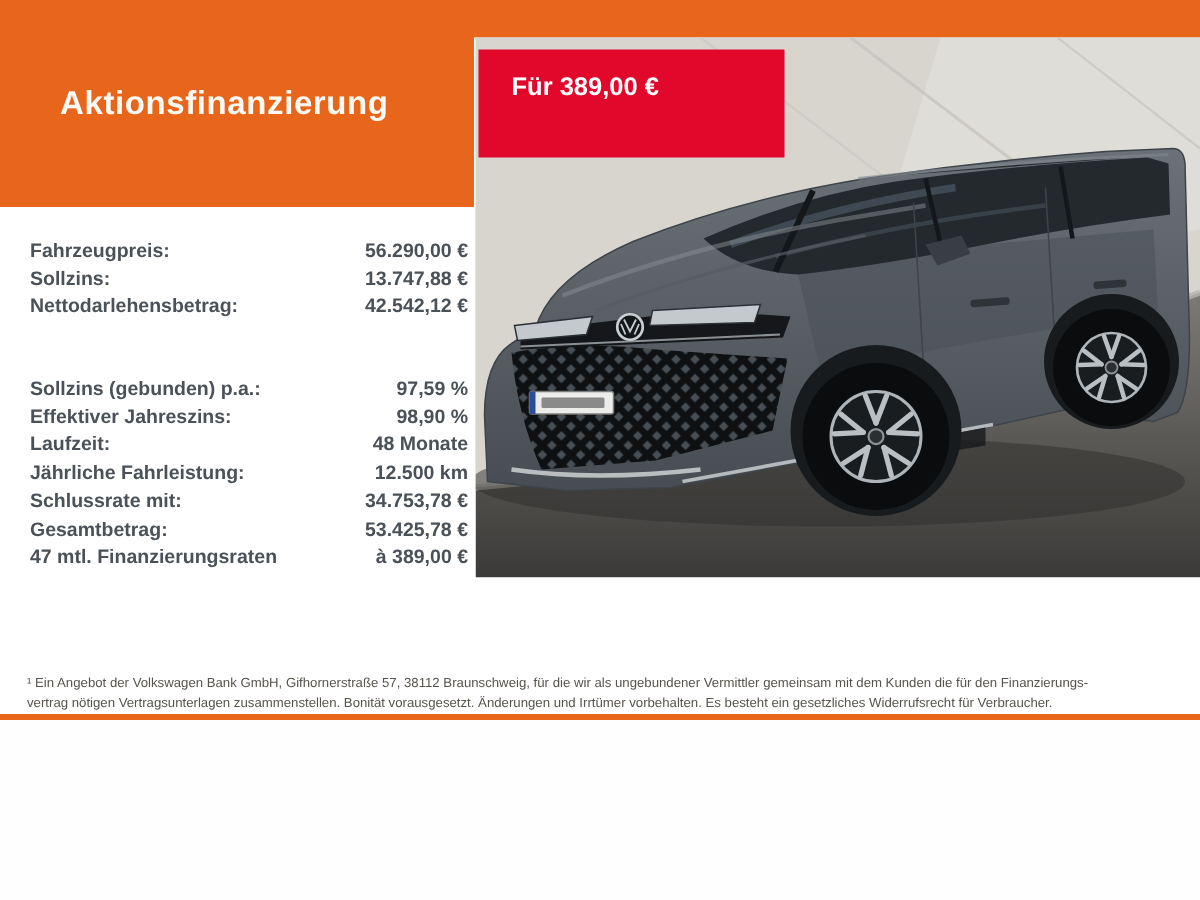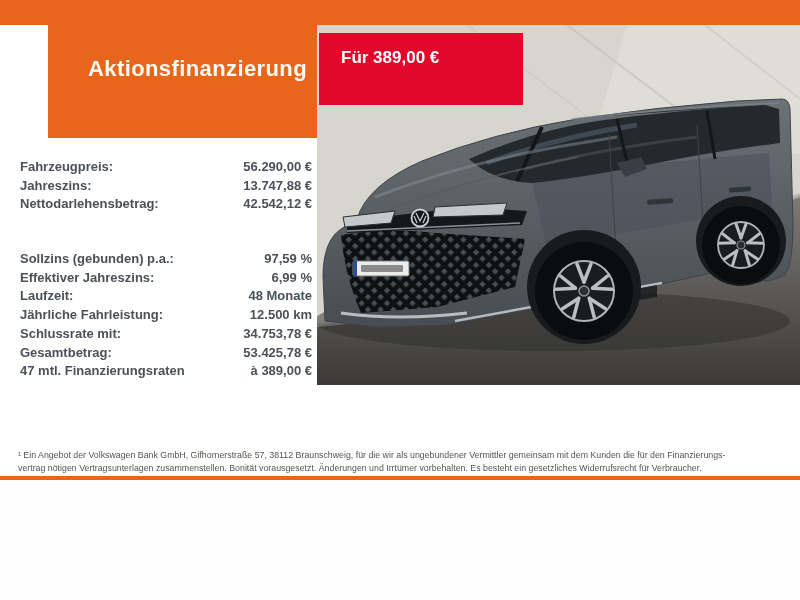--- a/index.html
+++ b/index.html
@@ -1,21 +1,21 @@
 <!DOCTYPE html>
 <html><head>
 <meta charset="utf-8">
 <style>
   html,body{margin:0;padding:0;}
   .canvas{position:relative;width:800px;height:600px;background:#ffffff;overflow:hidden;
           font-family:"Liberation Sans",sans-serif;-webkit-font-smoothing:antialiased;}
 
   
   .top-strip{position:absolute;left:0;top:0;width:800px;height:25px;background:#e7661c;}
-  .header-block{position:absolute;left:0;top:0;width:316px;height:138px;background:#e7661c;margin-left:48px;}
+  .header-block{position:absolute;left:0;top:0;width:316px;height:138px;background:#e7661c;}
   .header-title{position:absolute;left:40px;top:56px;color:#fdf9f4;font-size:22px;font-weight:bold;letter-spacing:.4px;}
 
   
   .photo{position:absolute;left:317px;top:25px;width:483px;height:360px;background:#d8d5cf;overflow:hidden;}
   .photo svg{display:block;}
 
   
   .banner{position:absolute;left:319px;top:33px;width:204px;height:72px;background:#e2082b;color:#fff;
           padding:12px 0 0 22px;box-sizing:border-box;}
   .banner .line{font-size:17px;font-weight:bold;line-height:25px;white-space:nowrap;}
@@ -180,35 +180,35 @@
   <div class="banner">
     <div class="line">Für 389,00 €</div>
   </div>
 
   <div class="finance">
     <div class="frow">
         <span>Fahrzeugpreis:</span>
         <span>56.290,00 €</span>
       </div>
     <div class="frow">
-        <span>Jahreszins:</span>
+        <span>Sollzins:</span>
         <span>13.747,88 €</span>
       </div>
     <div class="frow">
         <span>Nettodarlehensbetrag:</span>
         <span>42.542,12 €</span>
       </div>
     <div class="fspacer"></div>
     <div class="frow">
         <span>Sollzins (gebunden) p.a.:</span>
         <span>97,59 %</span>
       </div>
     <div class="frow">
         <span>Effektiver Jahreszins:</span>
-        <span>6,99 %</span>
+        <span>98,90 %</span>
       </div>
     <div class="frow">
         <span>Laufzeit:</span>
         <span>48 Monate</span>
       </div>
     <div class="frow">
         <span>Jährliche Fahrleistung:</span>
         <span>12.500 km</span>
       </div>
     <div class="frow">

